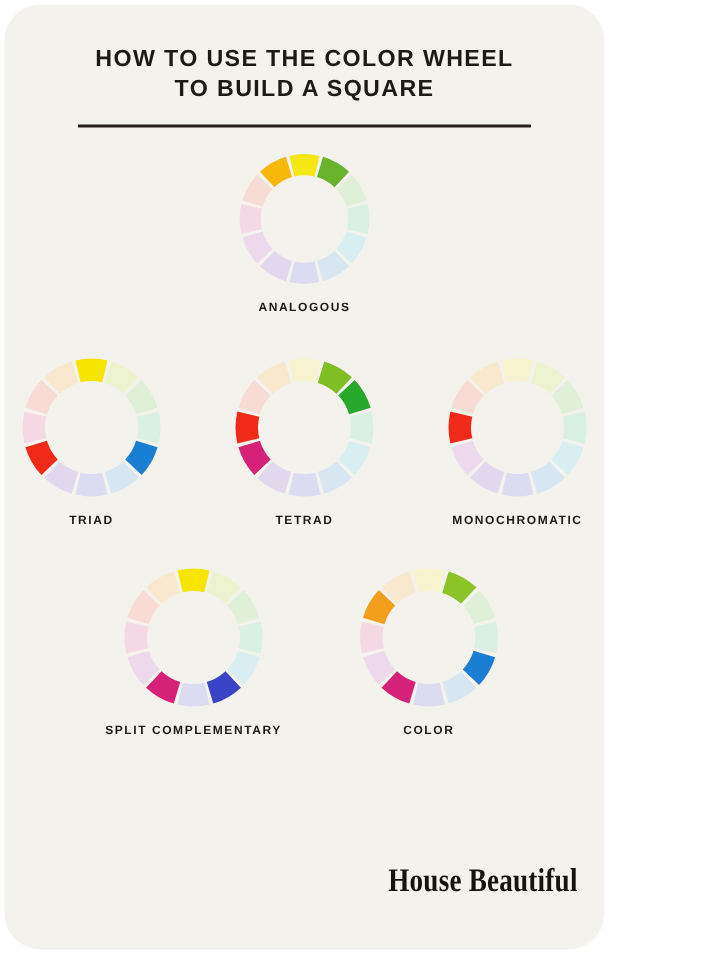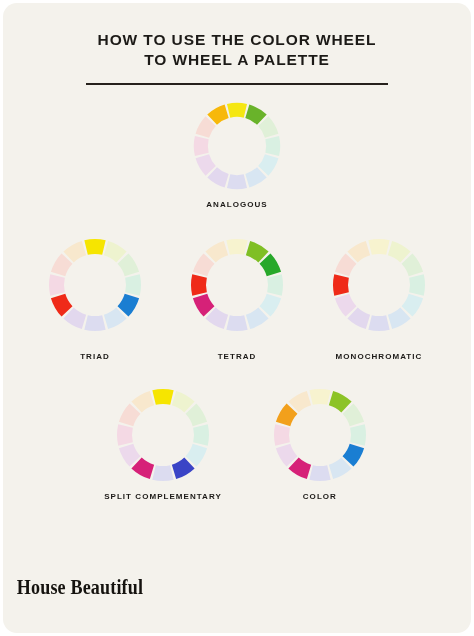--- a/index.html
+++ b/index.html
@@ -11,24 +11,24 @@
     width: 474px;
     height: 636px;
     background: #ffffff;
     font-family: "Liberation Sans", sans-serif;
     overflow: hidden;
   }
   #infographic-card {
     position: absolute;
     left: 3px;
     top: 3px;
-    width: 468px;
+    width: 400px;
     height: 630px;
     background: #f4f2ec;
-    border-radius: 14px;
+    border-radius: 24px;
     box-sizing: border-box;
   }
   #header {
     padding-top: 27px;
     text-align: center;
   }
   #title {
     font-family: "Liberation Sans", sans-serif;
     font-weight: bold;
     font-size: 15.5px;
@@ -69,49 +69,49 @@
     font-weight: bold;
     font-size: 8px;
     letter-spacing: 1.05px;
     color: #1c1a17;
     text-align: center;
     white-space: nowrap;
   }
   #row-1 { gap: 58px; }
   #row-1 .wheel-label { margin-top: 7px; }
   #row-2 { gap: 42px; margin-top: 26px; }
-  #row-2 .wheel-label { margin-top: 17px; }
+  #row-2 .wheel-label { margin-top: 7px; }
   #row-3 { gap: 48px; margin-top: 24px; }
   #row-3 .wheel-label { margin-top: 7px; }
   #footer {
     position: absolute;
     left: 0;
     right: 4px;
     bottom: 33px;
-    text-align: left;
+    text-align: right;
   }
   #brand-logo {
     font-family: "Liberation Serif", serif;
     font-weight: bold;
     font-size: 22px;
     color: #15130f;
     letter-spacing: 0.2px;
     transform: scaleX(0.82);
     display: inline-block;
   }
 </style>
 </head>
 <body>
 
 <div id="infographic-card">
 
   <div id="header">
     <h1 id="title">
       <span>HOW TO USE THE COLOR WHEEL</span>
-      <span id="title-line-2">TO WHEEL A PALETTE</span>
+      <span id="title-line-2">TO BUILD A SQUARE</span>
     </h1>
     <div id="title-rule"></div>
   </div>
 
   <div id="wheel-grid">
     <div class="wheel-row" id="row-1">
         <div class="wheel-cell">
           <svg viewBox="0 0 100 100" width="94" height="94" class="wheel-svg-wrap">
             <path d="M 39.33959643926875 5.25230960236776 A 46 46 0 0 1 60.66040356073125 5.25230960236776 L 57.184185008318885 19.84394777550871 A 31 31 0 0 0 42.815814991681115 19.84394777550871 Z" fill="#f5e713"></path>
             <path d="M 63.14166490062878 5.917161574603874 A 46 46 0 0 1 81.60602549700346 16.577565135335107 L 71.29971283493711 27.476185199899746 A 31 31 0 0 0 58.85633938955418 20.29200019158087 Z" fill="#69b32a"></path>

